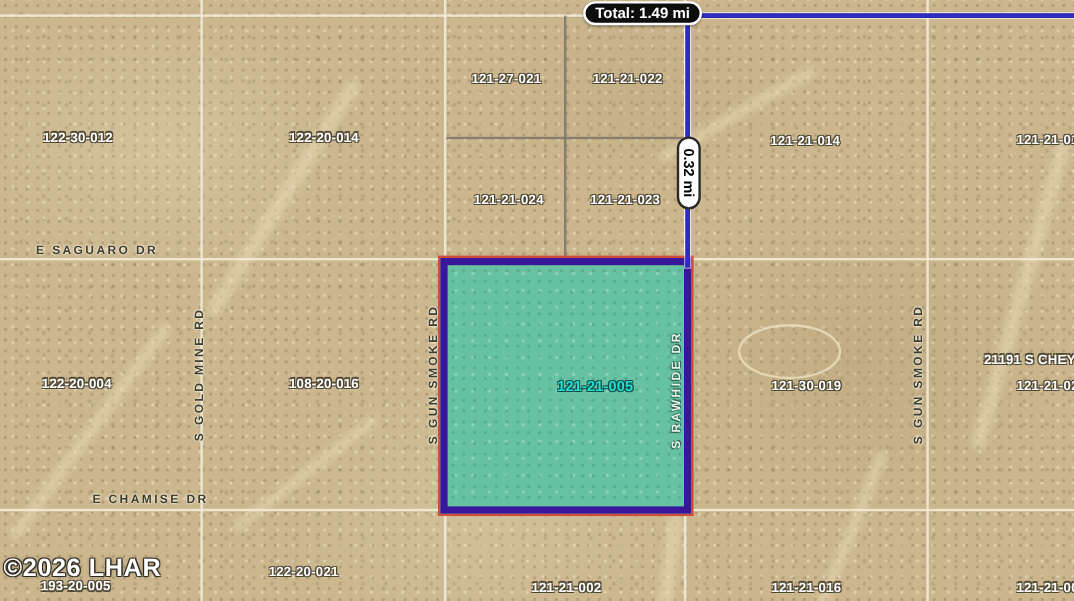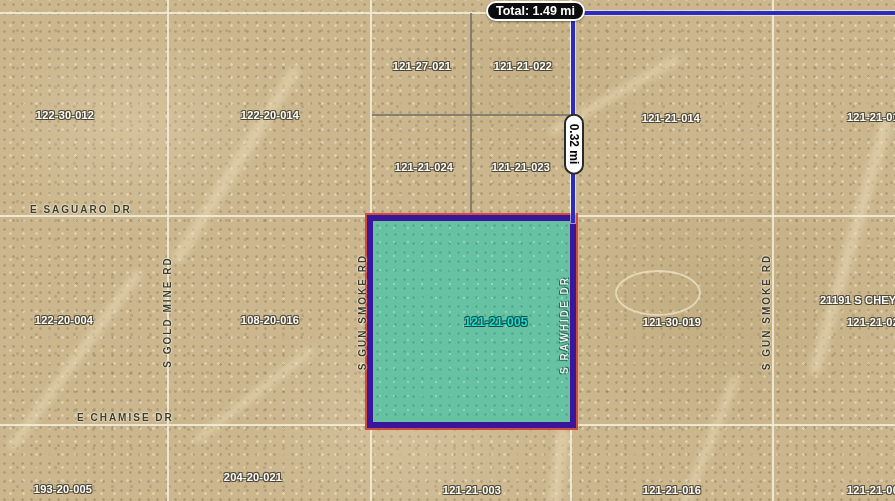--- a/index.html
+++ b/index.html
@@ -88,26 +88,27 @@
   <div class="plabel" style="left:523px;top:66px;">121-21-022</div>
   <div class="plabel" style="left:424px;top:167px;">121-21-024</div>
   <div class="plabel" style="left:521px;top:167px;">121-21-023</div>
   <div class="plabel" style="left:671px;top:118px;">121-21-014</div>
   <div class="plabel left" style="left:847px;top:117px;">121-21-014</div>
   <div class="plabel" style="left:64px;top:320px;">122-20-004</div>
   <div class="plabel" style="left:270px;top:320px;">108-20-016</div>
   <div class="plabel" style="left:672px;top:322px;">121-30-019</div>
   <div class="plabel left" style="left:820px;top:300px;">21191 S CHEYENNE</div>
   <div class="plabel left" style="left:847px;top:322px;">121-21-020</div>
-  <div class="plabel" style="left:253px;top:477px;">204-20-021</div>
+  <div class="plabel" style="left:253px;top:477px;">122-20-021</div>
   <div class="plabel" style="left:63px;top:489px;">193-20-005</div>
-  <div class="plabel" style="left:472px;top:490px;">121-21-003</div>
+  <div class="plabel" style="left:472px;top:490px;">121-21-002</div>
   <div class="plabel" style="left:672px;top:490px;">121-21-016</div>
   <div class="plabel left" style="left:847px;top:490px;">121-21-009</div>
   <div class="plabel selected" style="left:472px;top:322px;">121-21-005</div>
 
   <div class="measure" style="left:571px;top:11px;width:324px;height:4px;"></div>
   <div class="measure" style="left:571px;top:11px;width:4px;height:212px;"></div>
 
   <div class="pill-dark" style="left:486px;top:1px;">Total: 1.49 mi</div>
   <div class="pill-light" style="left:574px;top:144px;">0.32 mi</div>
 
+  <div class="watermark">©2026 LHAR</div>
 </div>
 
 </body></html>

